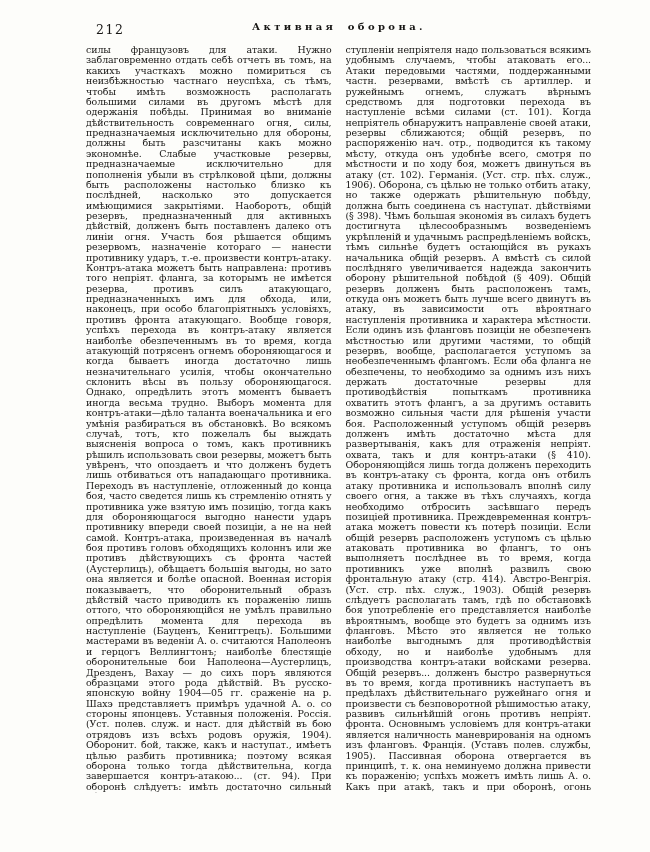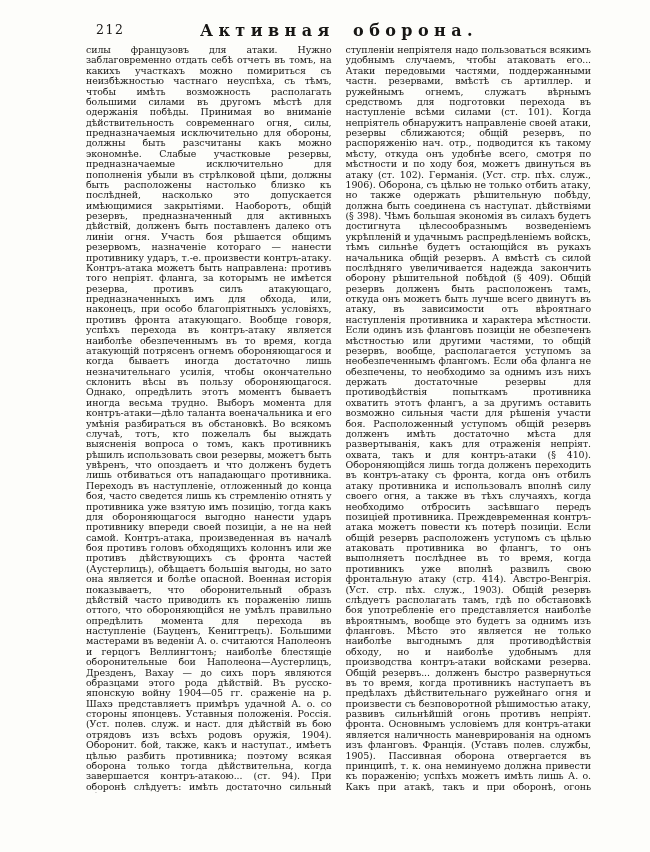--- a/index.html
+++ b/index.html
@@ -11,21 +11,21 @@
     -webkit-font-smoothing: antialiased;
   }
   .page { position: relative; width: 650px; height: 852px; overflow: hidden; margin-left: 12px; }
   .header { position: absolute; top: 21px; left: 74px; right: 70px; height: 18px; }
   .pagenum {
     position: absolute; left: 10px; top: 1px;
     font-size: 12.5px; letter-spacing: 1.5px; font-weight: 500;
   }
   .title {
     display: block; text-align: center;
-    font-weight: bold; font-size: 16px;
+    font-weight: bold; font-size: 10px;
     letter-spacing: 0.34em; word-spacing: 0.45em;
     white-space: nowrap;
   }
   .columns {
     position: absolute; top: 45px; left: 74px;
     width: 505px; height: 748px;
     display: flex; gap: 14px; overflow: hidden;
   }
   .col {
     width: 245.5px; height: 100%;

